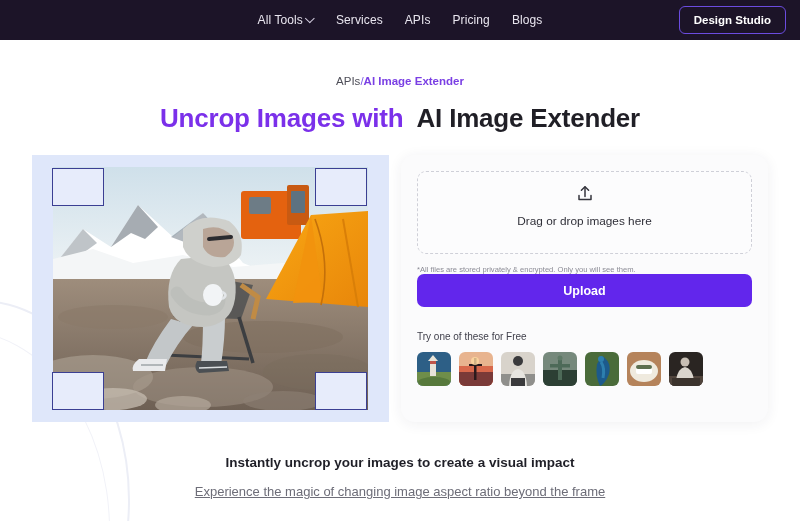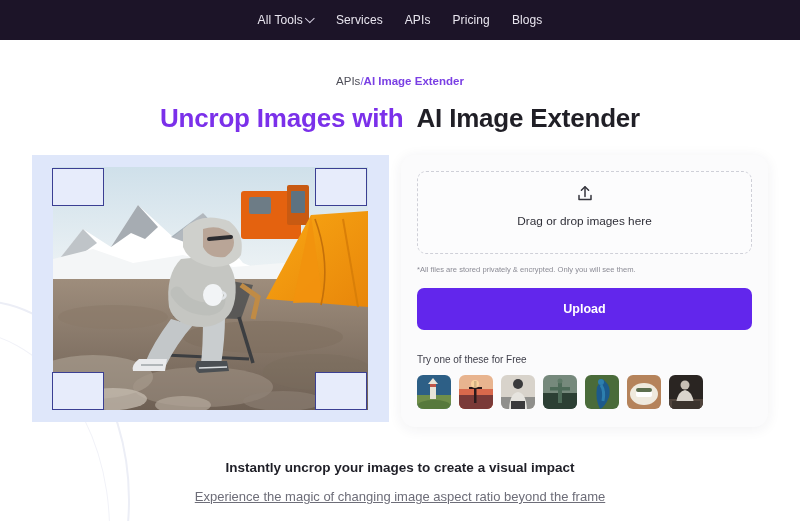--- a/index.html
+++ b/index.html
@@ -179,22 +179,21 @@
   }
   .privacy-note {
     text-align: left;
     font-size: 7.6px;
     color: #8b8b95;
     margin-top: 11px;
   }
   .upload-btn {
     display: block;
     width: 100%;
-    margin-top: 14px;
-    height: 42px;
+    height: 33px;
     border: none;
     border-radius: 7px;
     background: #6226ec;
     color: #ffffff;
     font-size: 12.5px;
     font-weight: bold;
     cursor: pointer;
     font-family: "Liberation Sans", sans-serif;
   }
   .samples-label {
@@ -261,20 +260,21 @@
 
       <div class="nav-link">
         <span>Pricing</span>
       </div>
 
       <div class="nav-link">
         <span>Blogs</span>
       </div>
 
     </div>
+    <button class="design-studio-btn">Design Studio</button>
   </div>
 
   <div class="breadcrumb">
     <span class="crumb-home">APIs</span><span class="crumb-sep">/</span><span class="crumb-current">AI Image Extender</span>
   </div>
 
   <h1 class="hero-title">
     <span class="accent">Uncrop Images with</span>&nbsp;
     <span class="plain">AI Image Extender</span>
   </h1>

